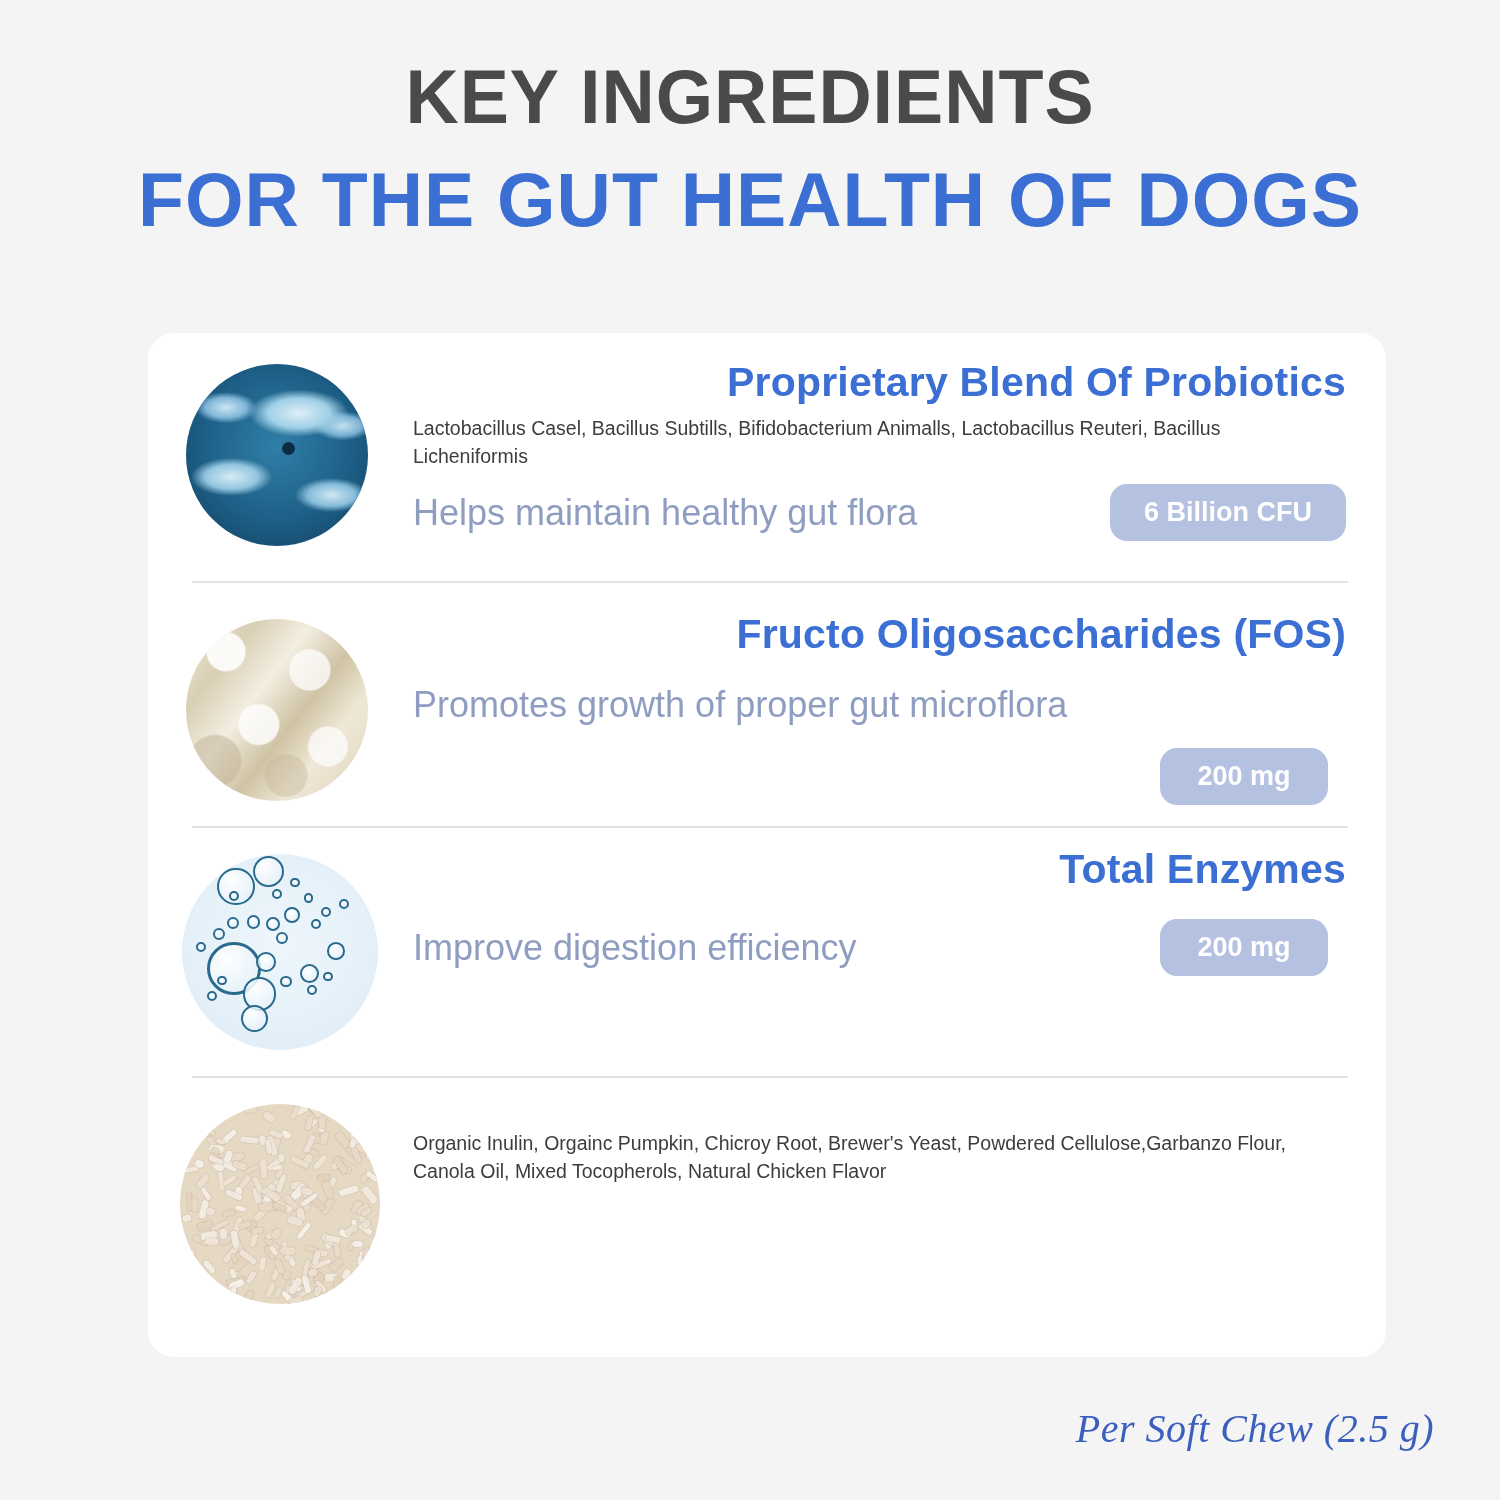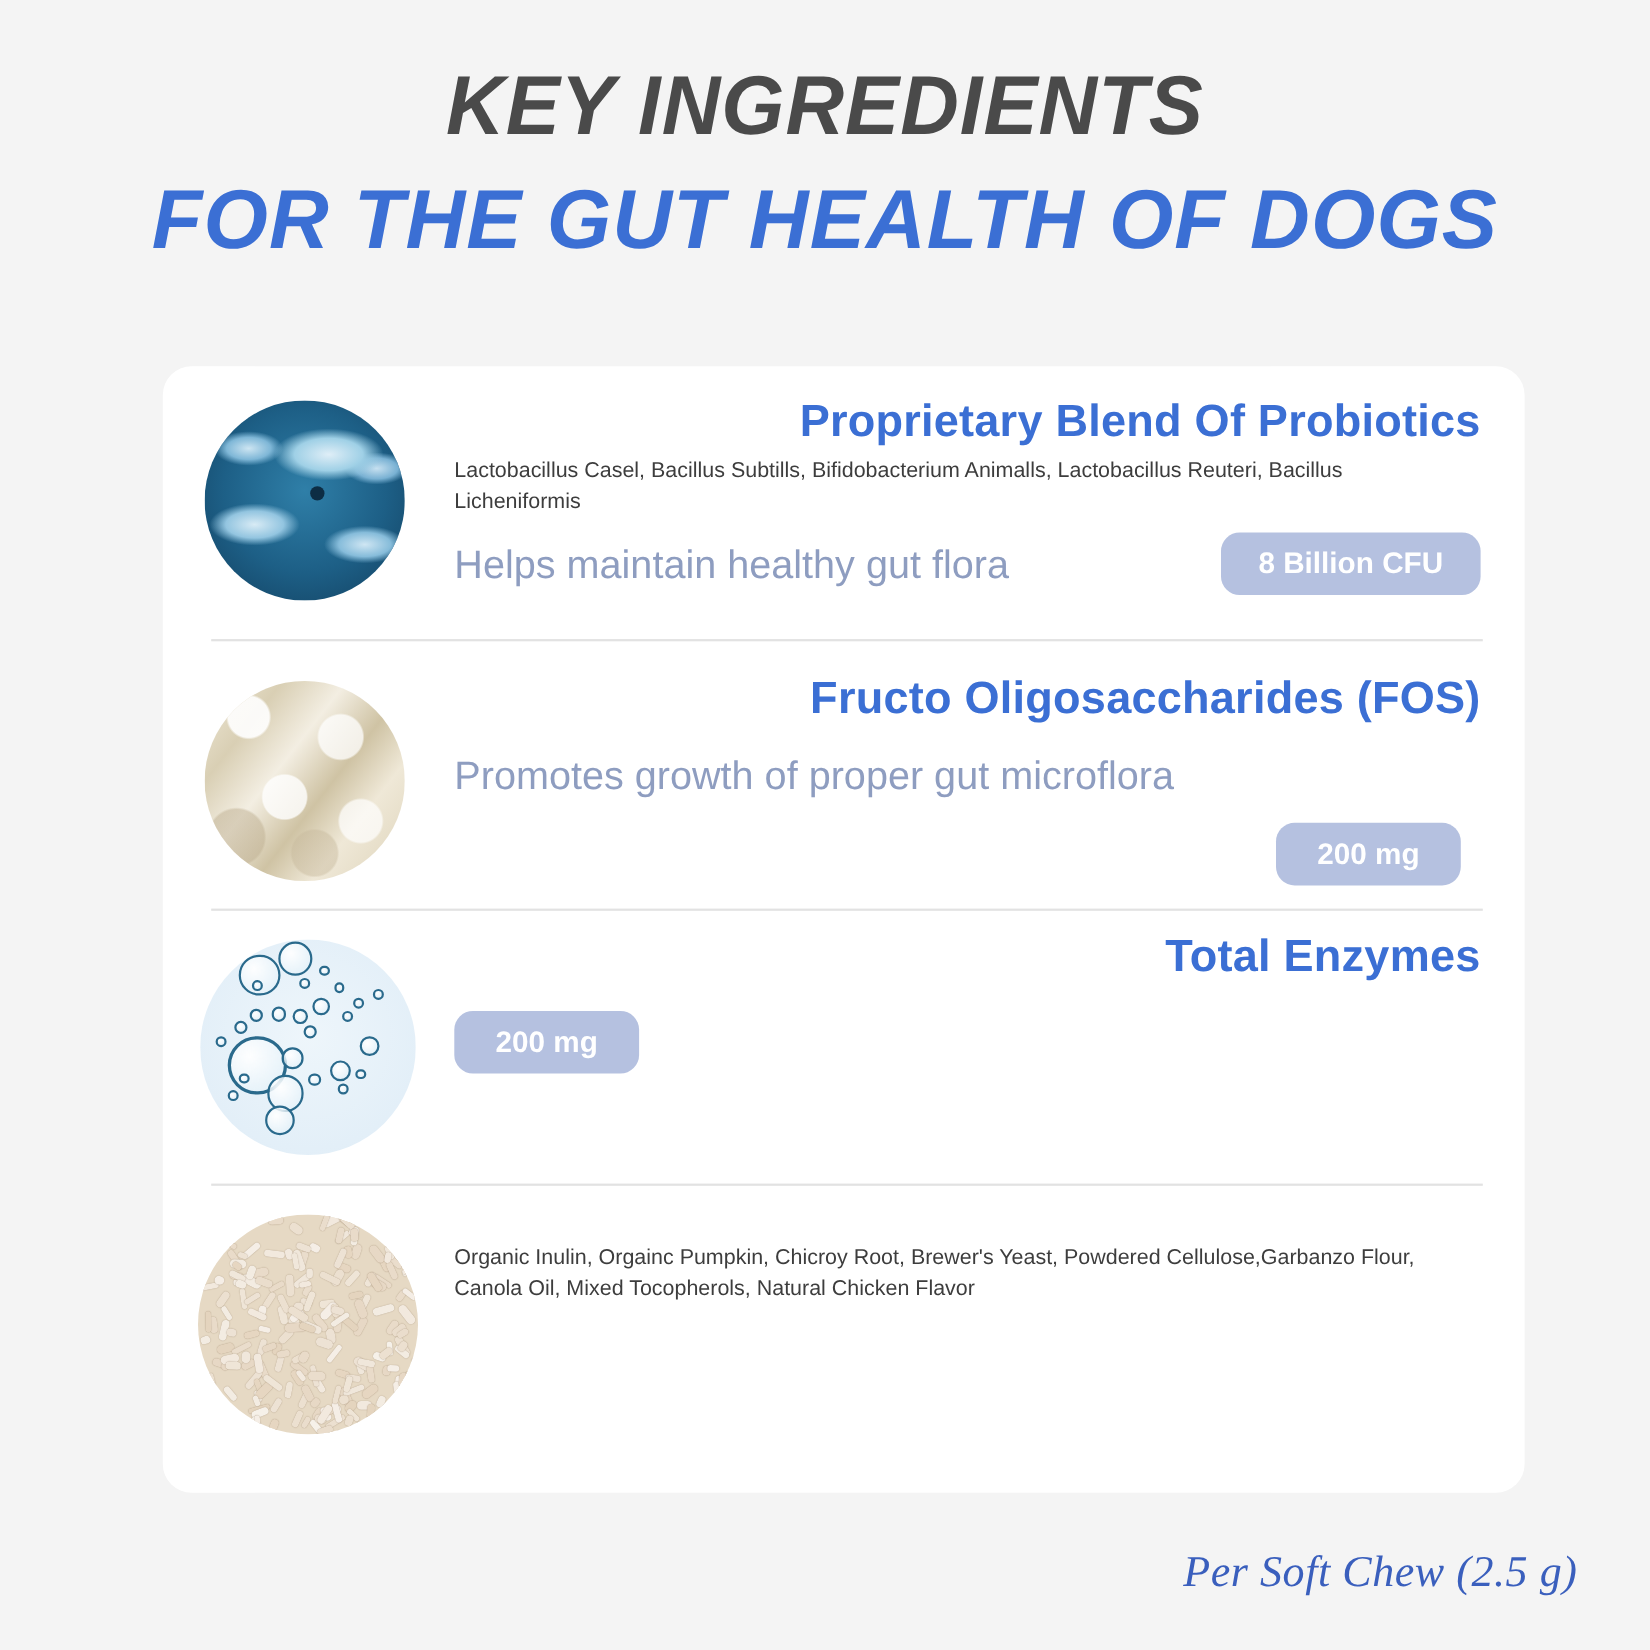--- a/index.html
+++ b/index.html
@@ -12,21 +12,20 @@
     background: #f4f4f4;
     font-family: "Liberation Sans", sans-serif;
     overflow: hidden;
     position: relative;
   }
 
   
   .header {
     padding-top: 58px;
     text-align: center;
-    font-style: italic;
   }
   .title-main {
     font-family: "Liberation Sans Narrow", "Liberation Sans", sans-serif;
     font-size: 76px;
     font-weight: bold;
     color: #4a4a4a;
     letter-spacing: 1px;
     line-height: 1.02;
     transform: scaleX(0.97);
     margin: 0;
@@ -226,21 +225,21 @@
 
   <div class="row row-1">
     <div class="thumb thumb-1">
       <div class="img-bacteria"></div>
     </div>
     <div class="content" style="top:26px;">
       <div class="ing-title">Proprietary Blend Of Probiotics</div>
       <div class="ing-list">Lactobacillus Casel, Bacillus Subtills, Bifidobacterium Animalls, Lactobacillus Reuteri, Bacillus Licheniformis</div>
       <div class="ing-desc-row">
         <div class="ing-desc">Helps maintain healthy gut flora</div>
-        <div class="badge">8 Billion CFU</div>
+        <div class="badge">6 Billion CFU</div>
       </div>
     </div>
   </div>
 
   <div class="row row-2">
     <div class="divider"></div>
     <div class="thumb thumb-2">
       <div class="img-powder"></div>
     </div>
     <div class="content" style="top:30px;">
@@ -281,20 +280,21 @@
         <div class="bubble" style="left:50%;top:62%;width:4%;height:4%;"></div>
         <div class="bubble" style="left:64%;top:67%;width:3%;height:3%;"></div>
         <div class="bubble" style="left:72%;top:60%;width:3%;height:3%;"></div>
         <div class="bubble" style="left:18%;top:62%;width:3%;height:3%;"></div>
         <div class="bubble" style="left:13%;top:70%;width:3%;height:3%;"></div>
       </div>
     </div>
     <div class="content" style="top:20px;">
       <div class="ing-title">Total Enzymes</div>
       <div class="ing-desc-row" style="margin-top:26px;">
+        <div class="ing-desc">Improve digestion efficiency</div>
         <div class="badge" style="margin-right:18px;">200 mg</div>
       </div>
     </div>
   </div>
 
   <div class="row row-4">
     <div class="divider"></div>
     <div class="thumb thumb-4">
       <div class="img-pellets" id="pellets">
           <div class="pellet" style="left:7.1%;top:51.2%;width:19.4px;height:7.1px;transform:rotate(103deg);background:hsl(34,42%,92%);"></div>

